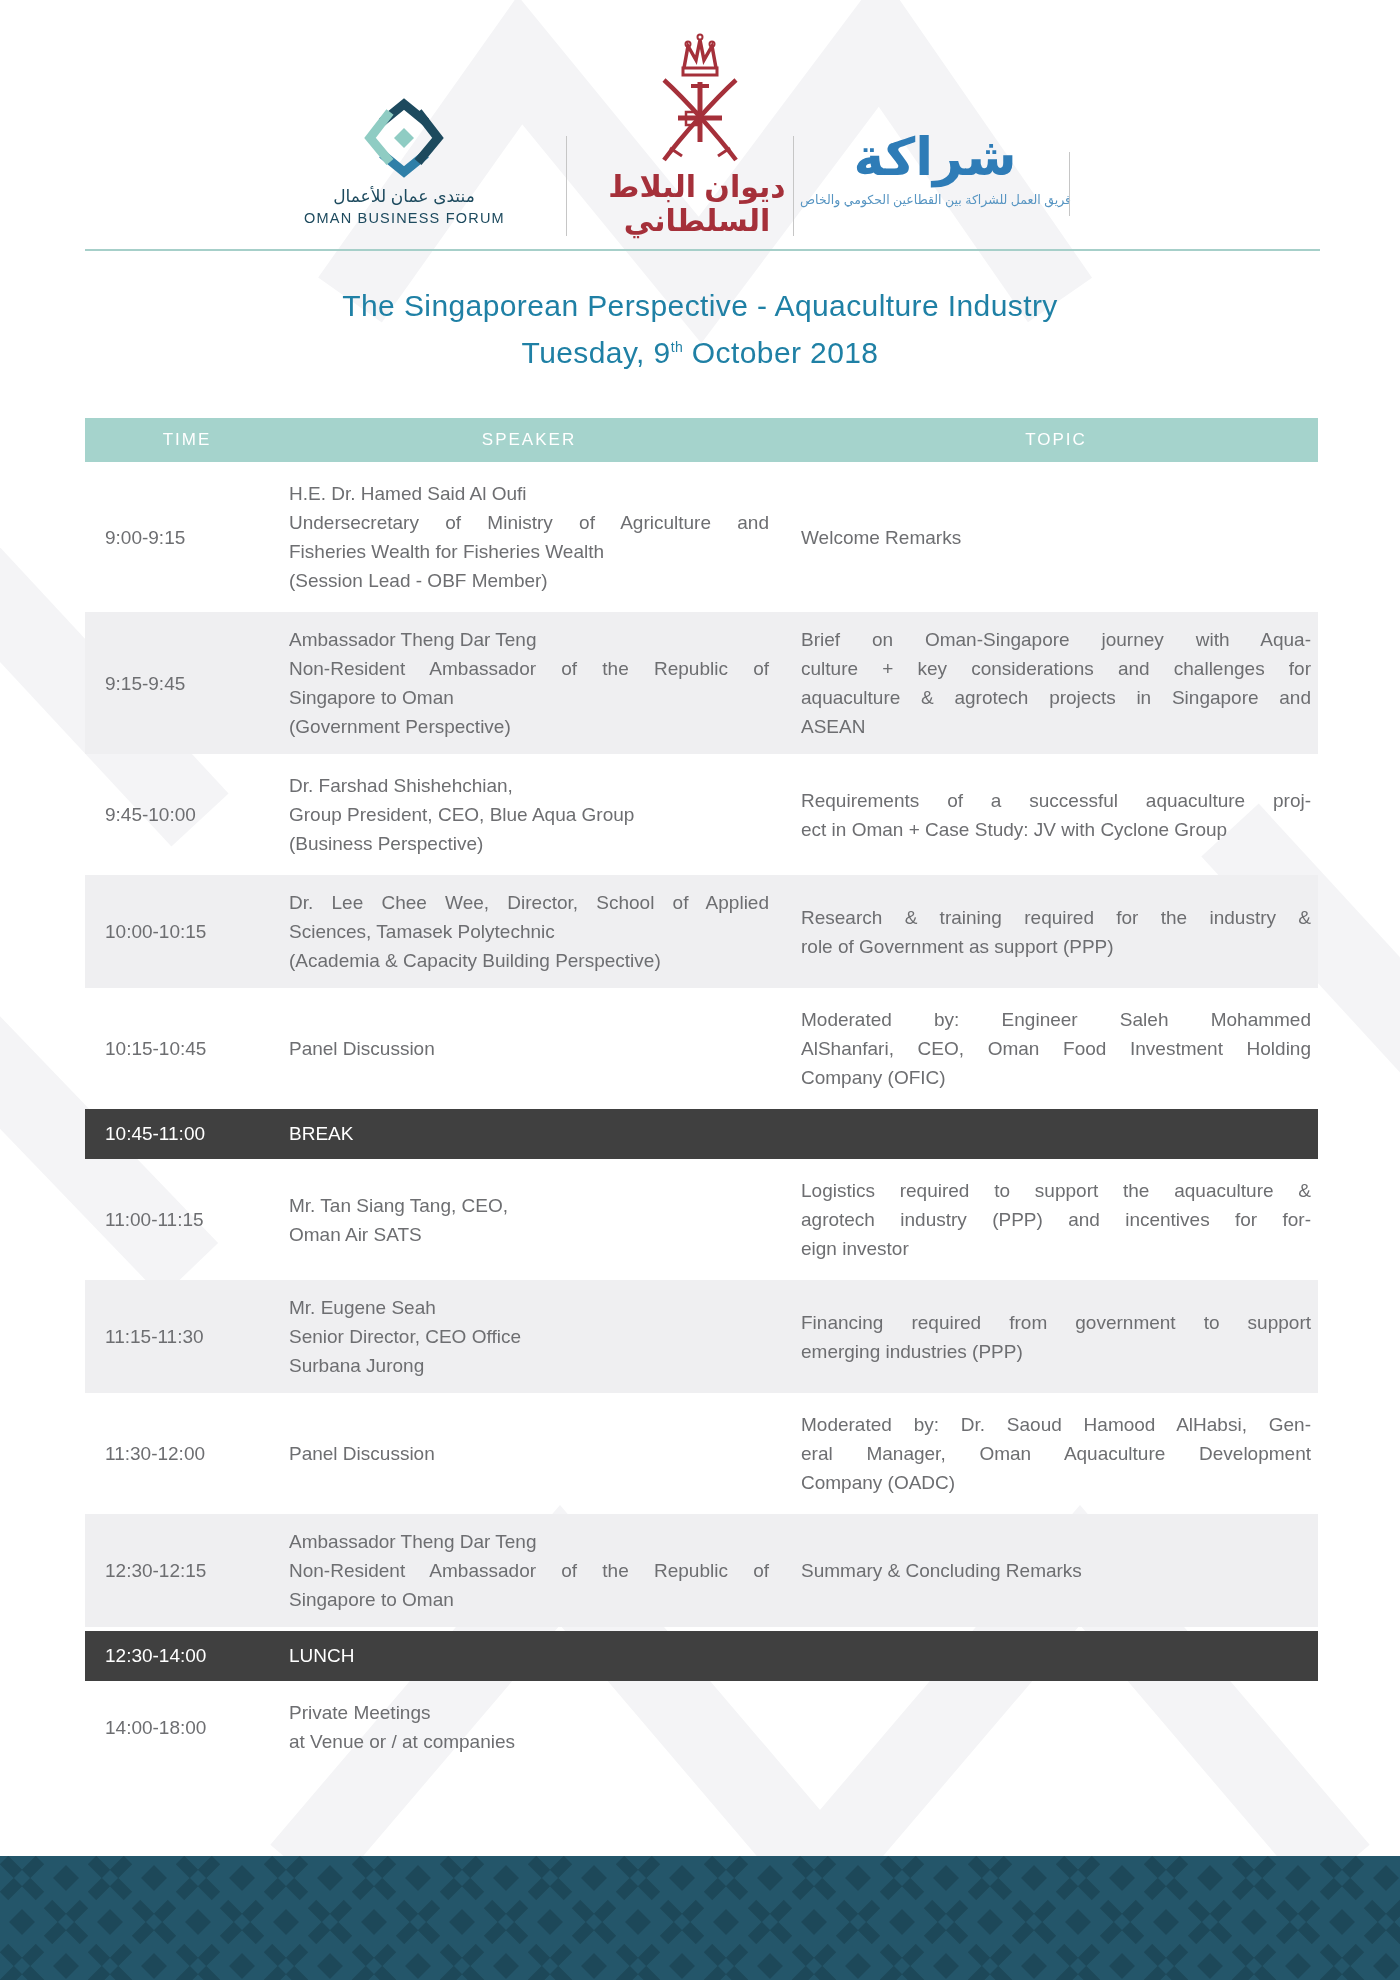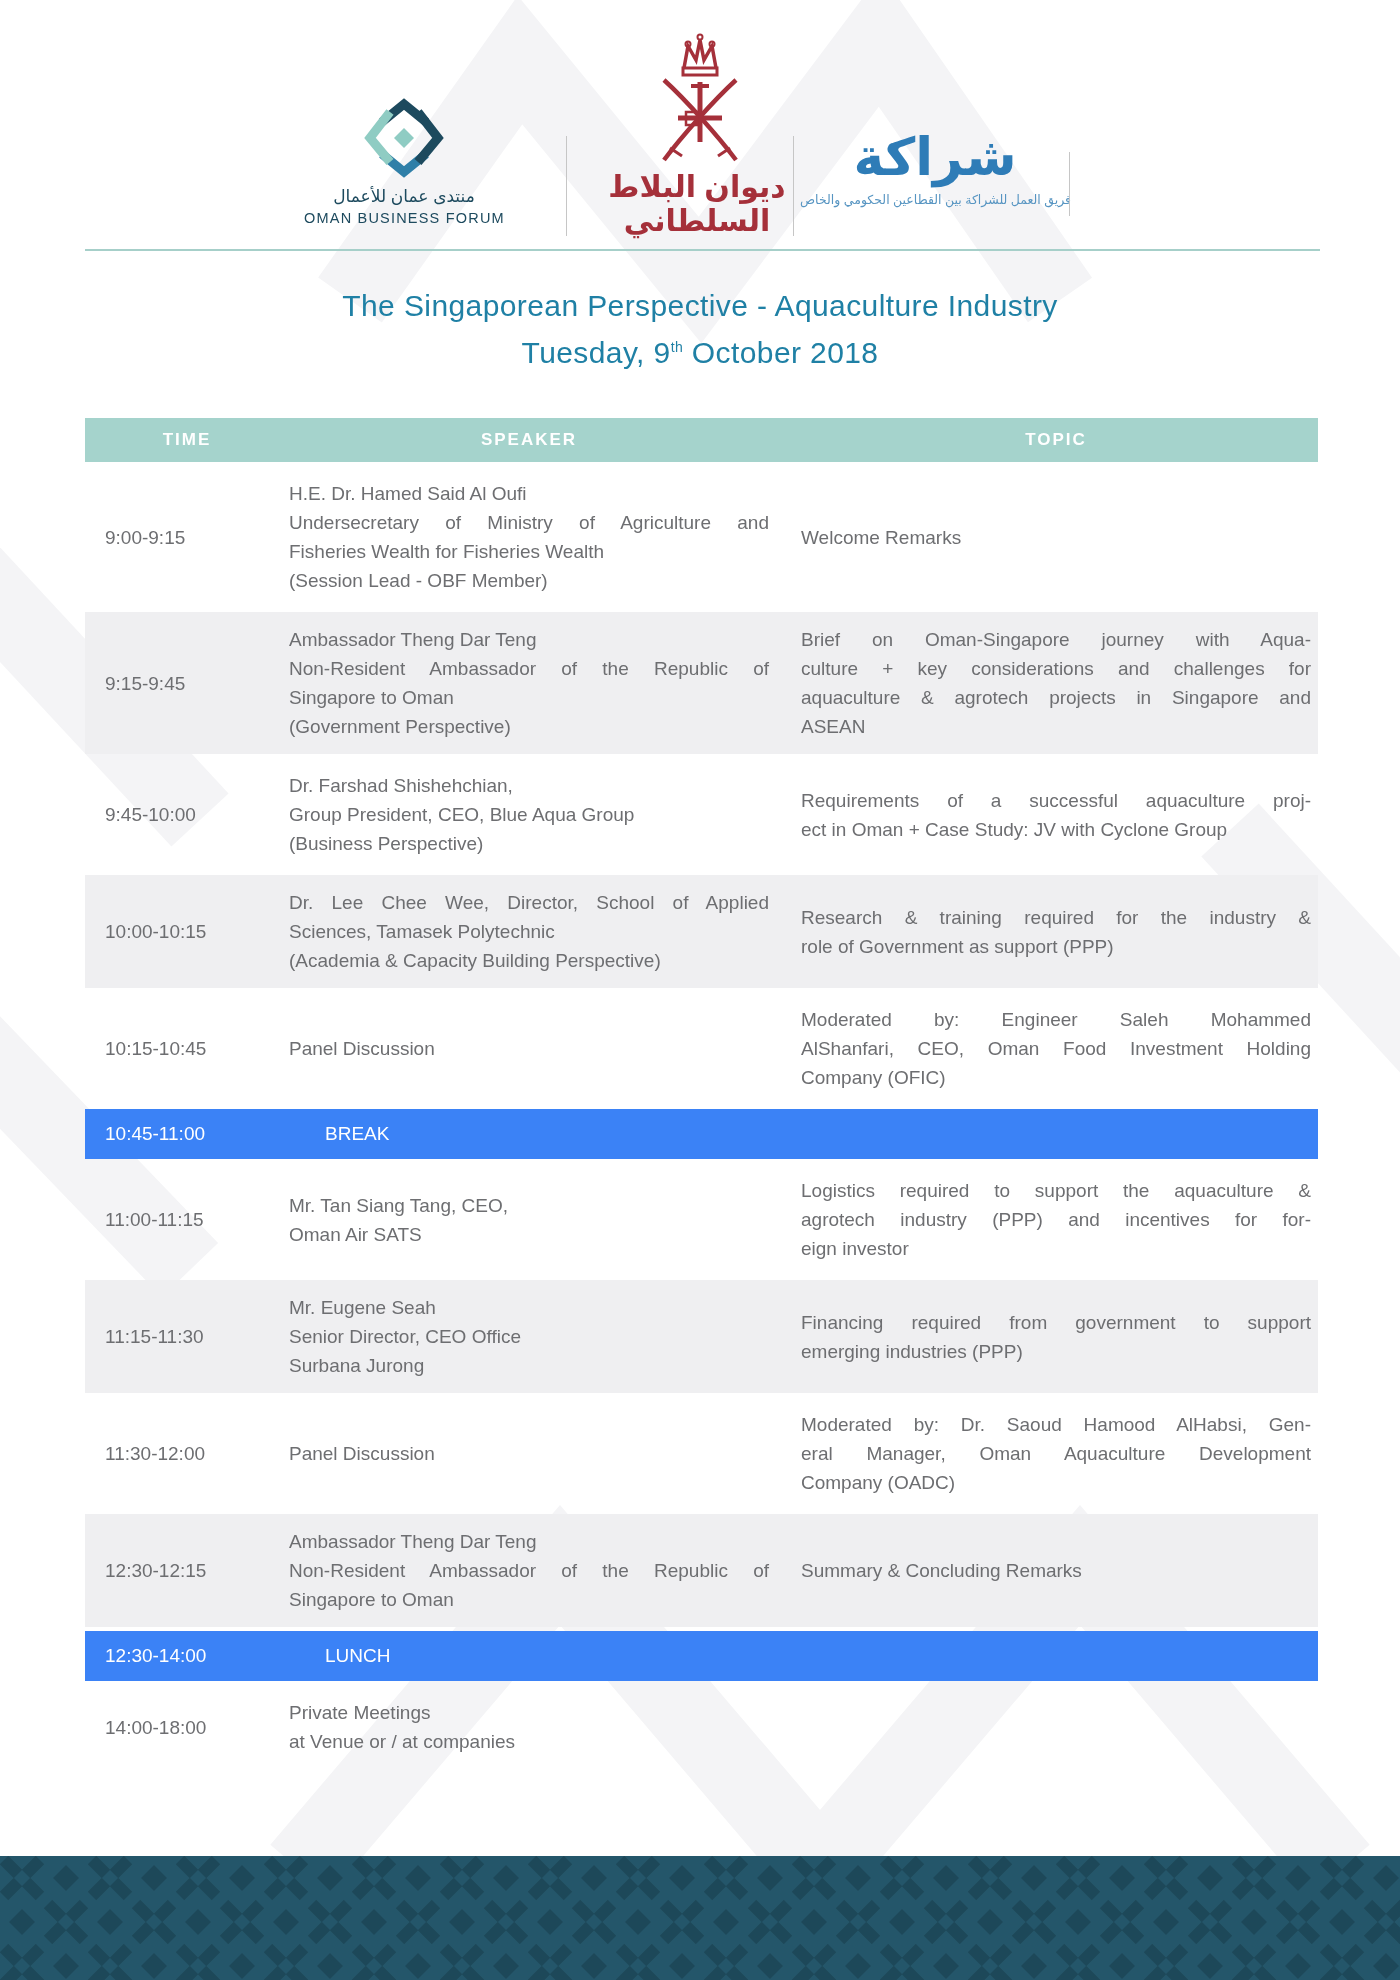--- a/index.html
+++ b/index.html
@@ -27,31 +27,31 @@
   .sharaka .big{font-size:52px;line-height:58px;font-weight:bold;color:#2e7cb7;}
   .sharaka .sub{font-size:12.5px;color:#5795c2;margin-top:6px;white-space:nowrap;}
   .rule{position:absolute;left:85px;top:249px;width:1235px;height:2px;background:#a6cfc9;z-index:2;}
   
   .titleblock{position:absolute;left:0;top:258px;width:1400px;text-align:center;z-index:2;
               color:#1f80a5;font-size:30px;line-height:47px;letter-spacing:0.4px;margin-top:24px;}
   .titleblock sup{font-size:14px;vertical-align:super;line-height:0;}
   
   .agenda{position:absolute;left:85px;top:418px;width:1233px;z-index:2;font-size:19px;}
   .grid{display:grid;grid-template-columns:204px 512px 517px;align-items:center;}
-  .thead{height:44px;background:#a5d3cc;color:#ffffff;font-size:17px;letter-spacing:2px;margin-bottom:4px;font-weight:bold;}
+  .thead{height:44px;background:#a5d3cc;color:#ffffff;font-size:17px;letter-spacing:2px;margin-bottom:4px;}
   .thead > div{text-align:center;}
   .thead .h-speaker{padding-right:32px;}
   .thead .h-topic{padding-right:7px;}
   .row{padding:13px 0;margin-bottom:4px;line-height:29px;}
   .row.gray{background:#efeff1;}
   .c-time{padding-left:20px;align-self:center;}
   .c-speaker{padding-right:32px;}
   .c-topic{padding-right:7px;}
   .j{text-align:justify;text-align-last:justify;}
-  .band{height:50px;background:#3b82f6;color:#ffffff;margin-bottom:4px;gap:36px;}
+  .band{height:50px;background:#404040;color:#ffffff;margin-bottom:4px;}
   .band .c-time{color:#ffffff;}
   
   .footer{position:absolute;left:0;bottom:0;z-index:3;}
 </style>
 </head>
 <body>
 
 <div class="page">
 
   <svg class="watermark" width="1400" height="1980" viewBox="0 0 1400 1980">

